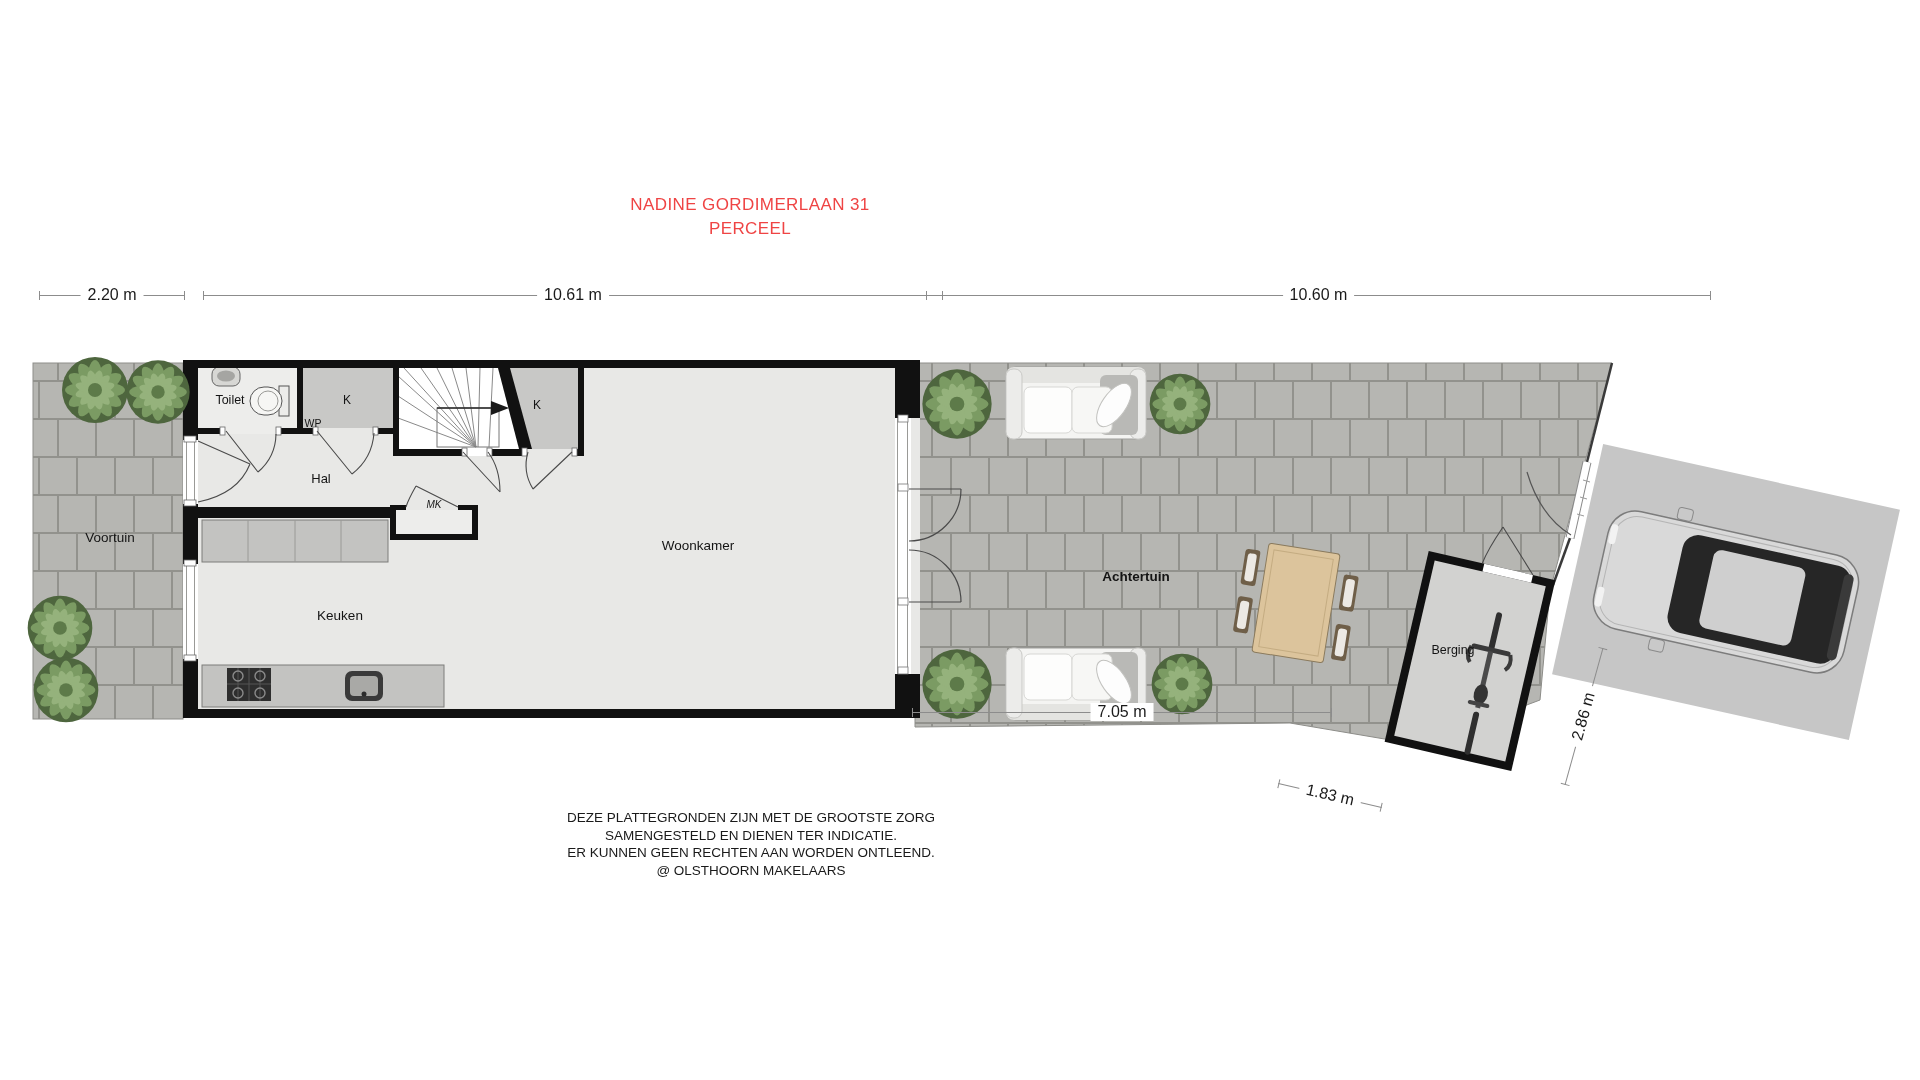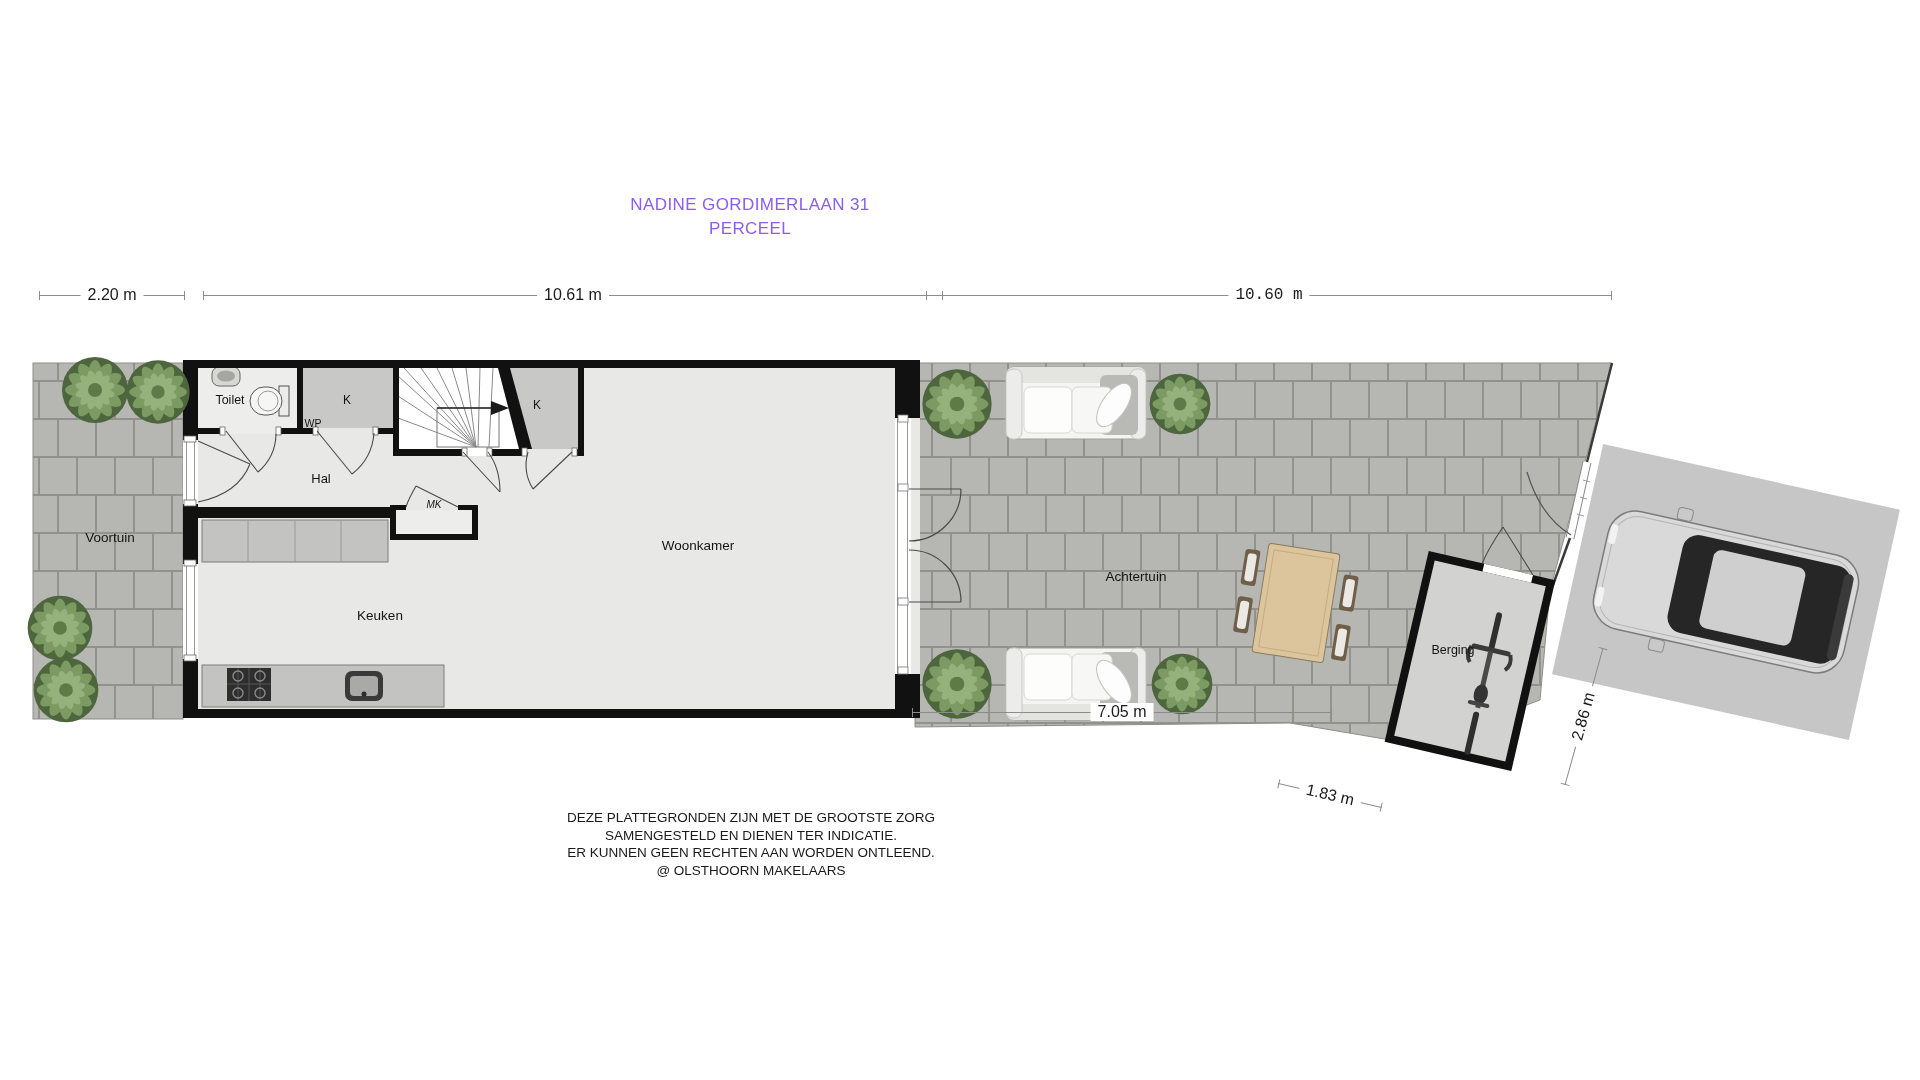--- a/index.html
+++ b/index.html
@@ -1,20 +1,20 @@
 <!DOCTYPE html>
 <html><head>
 <meta charset="utf-8">
 <style>
   html,body{margin:0;padding:0;background:#fff;}
   .canvas{position:relative;width:1920px;height:1080px;background:#ffffff;overflow:hidden;
           font-family:"Liberation Sans", sans-serif;color:#111;}
   svg{position:absolute;left:0;top:0;}
   .title{position:absolute;left:450px;top:193px;width:600px;text-align:center;
-         font-size:17px;line-height:24px;letter-spacing:.4px;color:#8b5cf6;}
+         font-size:17px;line-height:24px;letter-spacing:.4px;color:#ef4444;}
   .footer{position:absolute;left:451px;top:809px;width:600px;text-align:center;
           font-size:13.5px;line-height:17.6px;color:#1a1a1a;}
   .lbl{position:absolute;transform:translate(-50%,-50%);font-size:13.5px;color:#141414;white-space:nowrap;}
   .dim{position:absolute;height:9px;}
   .dim-line{position:absolute;top:4px;left:0;right:0;height:1px;background:#8c8c8c;}
   .dim::before,.dim::after{content:"";position:absolute;top:0;width:1px;height:9px;background:#8c8c8c;}
   .dim::before{left:0;}
   .dim::after{right:0;}
   .dim-label{position:absolute;top:4px;left:50%;transform:translate(-50%,-50%);background:#fff;
              padding:0 7px;font-size:16px;color:#1a1a1a;white-space:nowrap;}
@@ -290,21 +290,21 @@
   </div>
 
   <div class="dim" style="left:39px;top:291px;width:146px;">
     <div class="dim-line"></div>
       <span class="dim-label">2.20 m</span>
   </div>
   <div class="dim" style="left:203px;top:291px;width:706px;padding-left:34px;">
     <div class="dim-line"></div>
       <span class="dim-label">10.61 m</span>
   </div>
-  <div class="dim" style="left:926px;top:291px;width:686px;font-family:Liberation Mono, monospace;">
+  <div class="dim" style="left:926px;top:291px;width:785px;">
     <div class="dim-line"></div>
       <span class="dim-label">10.60 m</span>
   </div>
 
   <div class="dim" style="left:912px;top:708px;width:420px;">
     <div class="dim-line"></div>
       <span class="dim-label">7.05 m</span>
   </div>
   <div class="dim rot" style="left:1277px;top:791px;width:106px;transform:rotate(13deg);">
     <div class="dim-line"></div>
@@ -315,23 +315,23 @@
       <span class="dim-label">2.86 m</span>
   </div>
 
   <div class="lbl" style="left:110px;top:537px;">Voortuin</div>
   <div class="lbl" style="left:230px;top:400px;font-size:12.5px;">Toilet</div>
   <div class="lbl" style="left:313px;top:399px;font-size:10.5px;margin-top:24px;">WP</div>
   <div class="lbl" style="left:347px;top:400px;font-size:12px;">K</div>
   <div class="lbl" style="left:537px;top:405px;font-size:12px;">K</div>
   <div class="lbl" style="left:321px;top:478px;font-size:13px;">Hal</div>
   <div class="lbl" style="left:434px;top:504px;font-size:10px;font-style:italic;">MK</div>
-  <div class="lbl" style="left:340px;top:615px;margin-left:40px;">Keuken</div>
+  <div class="lbl" style="left:340px;top:615px;">Keuken</div>
   <div class="lbl" style="left:698px;top:545px;">Woonkamer</div>
-  <div class="lbl" style="left:1136px;top:576px;">Achtertuin</div>
+  <div class="lbl" style="left:1136px;top:576px;font-weight:bold;">Achtertuin</div>
   <div class="lbl" style="left:1453px;top:650px;font-size:12.5px;">Berging</div>
 
   <div class="footer">
     <div>DEZE PLATTEGRONDEN ZIJN MET DE GROOTSTE ZORG</div>
     <div>SAMENGESTELD EN DIENEN TER INDICATIE.</div>
     <div>ER KUNNEN GEEN RECHTEN AAN WORDEN ONTLEEND.</div>
     <div>@ OLSTHOORN MAKELAARS</div>
   </div>
 
 </div>

